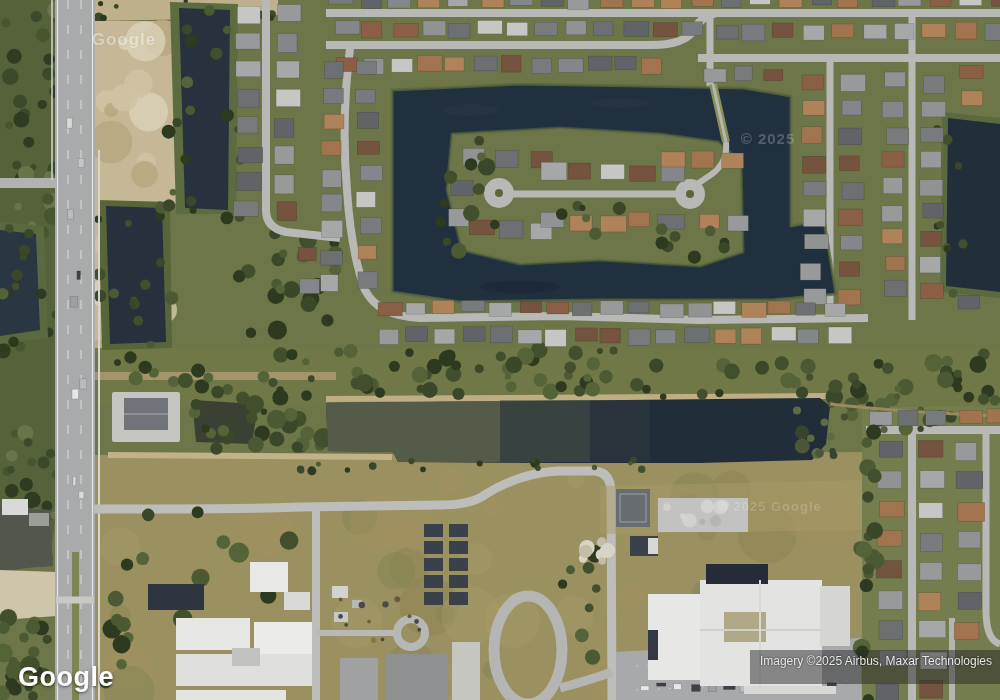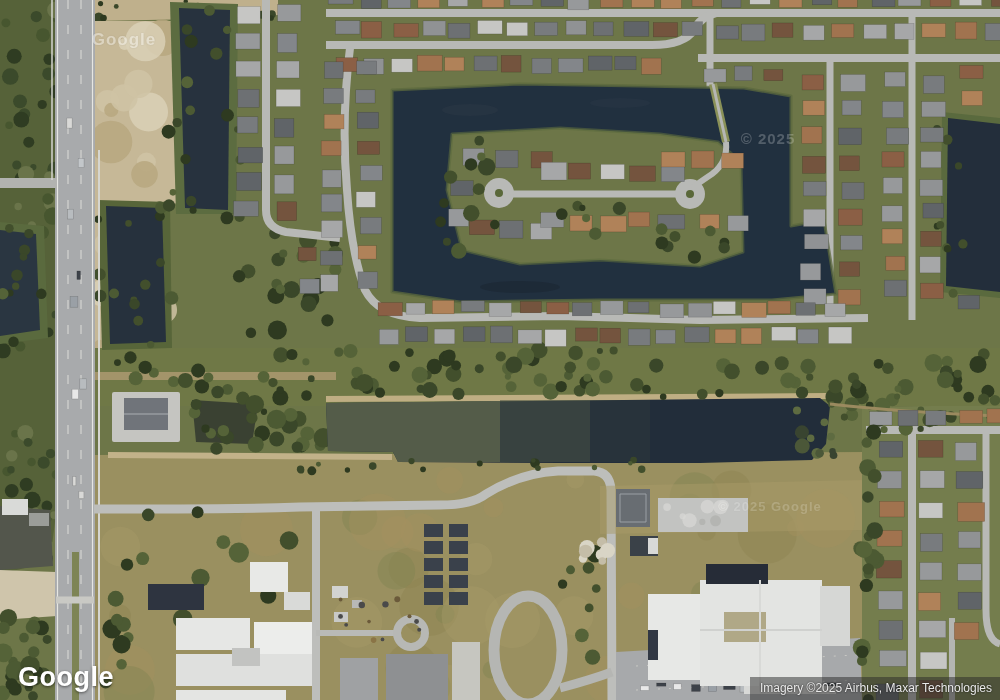--- a/index.html
+++ b/index.html
@@ -3,22 +3,22 @@
 <meta charset="utf-8">
 <style>
   html,body{margin:0;padding:0;background:#222}
   .stage{position:relative;width:1000px;height:700px;overflow:hidden;background:#6d7648;
          font-family:"Liberation Sans",sans-serif}
   svg{display:block}
   .wm{position:absolute;color:#fff;transform:translate(-50%,-50%);letter-spacing:1px;
       pointer-events:none;white-space:nowrap;text-shadow:0 0 2px rgba(0,0,0,.25);font-weight:bold}
   .logo{position:absolute;left:18px;bottom:7px;font-size:27px;font-weight:600;color:#fff;
         letter-spacing:.5px;text-shadow:0 1px 3px rgba(0,0,0,.55);cursor:pointer}
-  .attr{position:absolute;right:0;bottom:0;font-size:12px;color:#e9e9e9;
-        background:rgba(40,40,40,.5);padding:4px 8px 5px 10px;text-shadow:0 0 2px rgba(0,0,0,.8)}
+  .attr{position:absolute;right:0;bottom:16px;font-size:12px;color:#e9e9e9;
+        background:rgba(40,40,40,.5);padding:4px 8px 16px 10px;text-shadow:0 0 2px rgba(0,0,0,.8)}
 </style>
 </head>
 <body>
 
 <div class="stage">
   <svg id="map" width="1000" height="700" viewBox="0 0 1000 700">
       <rect x="0" y="0" width="1000" height="700" fill="#6d7648" rx="0" opacity="1"></rect>
       <polygon points="0 0 57 0 57 505 50 562 0 574" fill="#566239" opacity="1"></polygon>
       <circle cx="11.725598435230495" cy="490.82851840823423" r="6.9368053743528435" fill="#2f3c22" opacity="1"></circle>
       <circle cx="42.22617985652869" cy="104.50083362491569" r="4.620621681569901" fill="#2f3c22" opacity="1"></circle>

